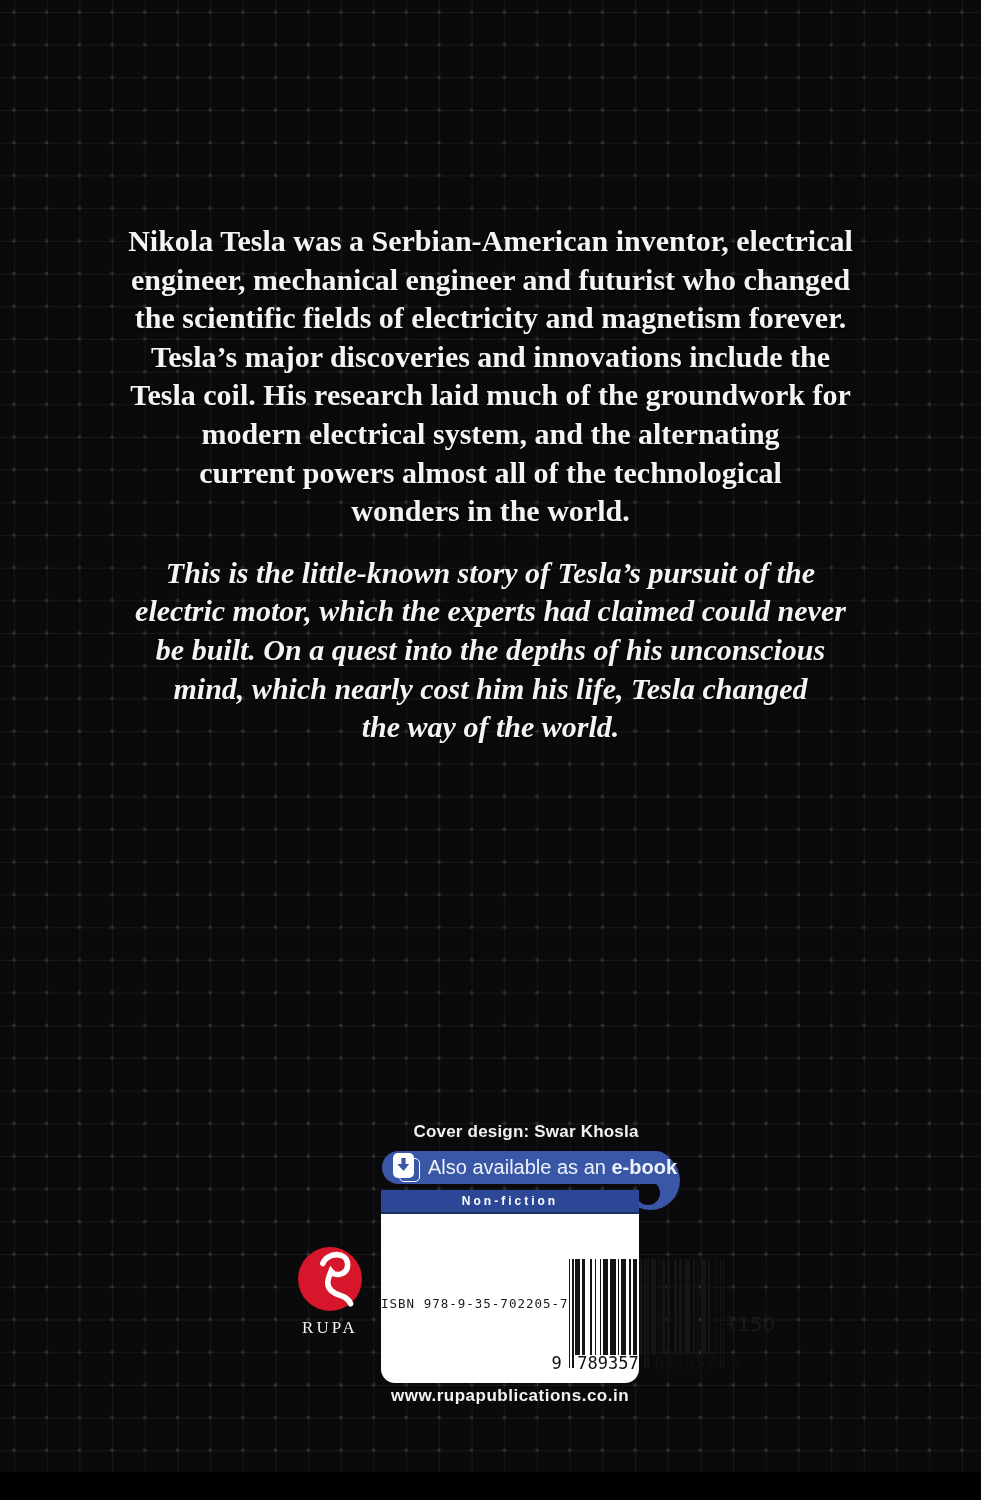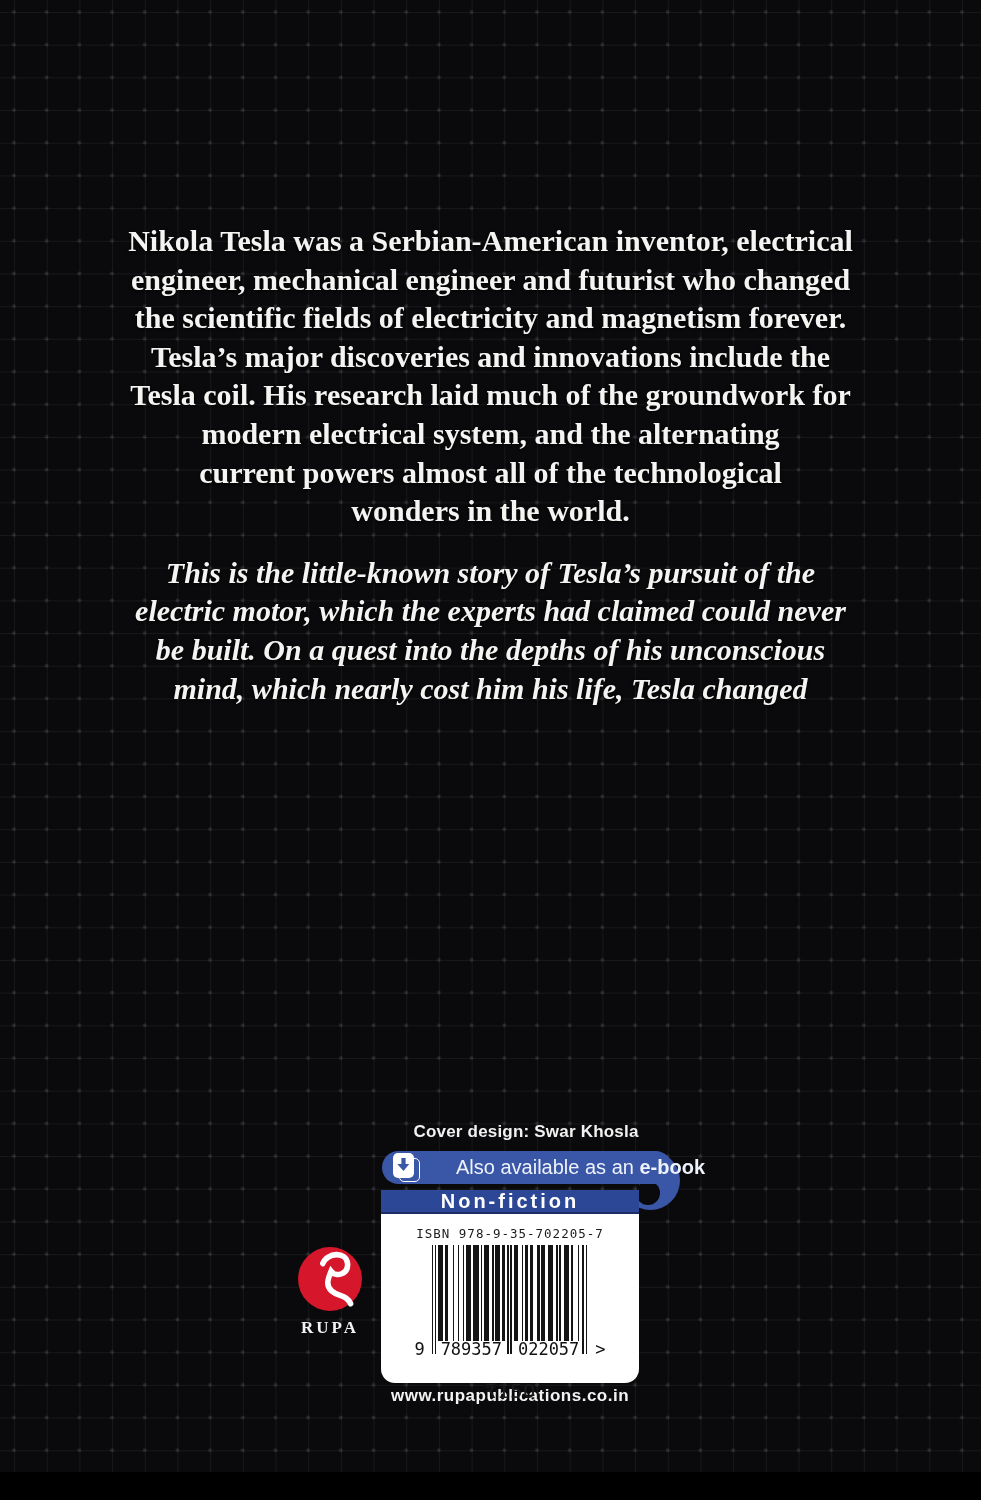--- a/index.html
+++ b/index.html
@@ -50,21 +50,20 @@
 
   .ebook-pill{
     position:absolute;left:382px;top:1151px;width:290px;height:33px;
     background:var(--badge-blue);
     border-radius:16.5px;
     z-index:3;
     display:flex;align-items:center;
     padding-left:11px;
     color:#eef2fa;
     font-size:20px;
-    gap:28px;
   }
   .ebook-pill .label{white-space:nowrap;margin-left:8px;}
   .ebook-pill .label b{font-weight:bold;}
 
   .dl-icon{position:relative;width:27px;height:29px;flex:0 0 auto;}
   .dl-icon .back{
     position:absolute;right:0;bottom:0;width:21px;height:24px;
     border:1.6px solid #fff;border-radius:5px;background:transparent;
   }
   .dl-icon .front{
@@ -85,29 +84,29 @@
     position:absolute;left:-3px;top:30px;width:24px;height:24px;
     border-radius:50%;background:var(--page-bg);
   }
 
   .nonfiction-bar{
     position:absolute;left:381px;top:1190px;width:258px;height:24px;
     background:var(--banner-blue);
     border-bottom:2px solid #1c2e63;
     z-index:5;
     display:flex;align-items:center;justify-content:center;
-    color:#fff;font-size:20px;font-weight:600;letter-spacing:3px;
+    color:#fff;font-size:12px;font-weight:600;letter-spacing:3px;
   }
 
   .barcode-card{
     position:absolute;left:381px;top:1192px;width:258px;height:191px;
     background:var(--card-white);
     border-radius:14px;
     z-index:4;
-    display:flex;flex-direction:column;align-items:center;
+    display:flex;flex-direction:row;align-items:center;
     padding-top:34px;
     color:#111;
   }
   .isbn-line{
     font-family:"DejaVu Sans Mono", monospace;
     font-size:12.5px;letter-spacing:1px;color:#1a1a1a;
     height:18px;white-space:nowrap;
   }
   .barcode-block{position:relative;width:157px;margin-top:4px;}
   .bars{display:flex;height:96px;}
@@ -124,21 +123,21 @@
     margin-top:38px;
     font-family:"DejaVu Sans", sans-serif;
     font-size:20px;color:#1b1b1b;
   }
 
   .rupa-logo{position:absolute;left:297px;top:1246px;width:66px;height:66px;}
   .rupa-wordmark{
     position:absolute;left:289px;top:1318px;width:82px;
     text-align:center;
     font-family:"Liberation Serif", serif;
-    font-weight:bold;font-size:17px;letter-spacing:3px;color:#f2f2f2;
+    font-weight:normal;font-size:17px;letter-spacing:3px;color:#f2f2f2;
   }
 
   .website{
     position:absolute;top:1386px;left:40px;width:940px;
     text-align:center;
     font-size:17px;font-weight:bold;letter-spacing:0.5px;color:#f2f2f2;
   }
 </style>
 </head>
 <body>
@@ -154,20 +153,21 @@
         <div class="line">Tesla coil. His research laid much of the groundwork for</div>
         <div class="line">modern electrical system, and the alternating</div>
         <div class="line">current powers almost all of the technological</div>
         <div class="line">wonders in the world.</div>
       </div>
     <div class="para2">
         <div class="line">This is the little-known story of Tesla’s pursuit of the</div>
         <div class="line">electric motor, which the experts had claimed could never</div>
         <div class="line">be built. On a quest into the depths of his unconscious</div>
         <div class="line">mind, which nearly cost him his life, Tesla changed</div>
+        <div class="line">the way of the world.</div>
       </div>
   </div>
 
   <div class="cover-design">Cover design: Swar Khosla</div>
 
   <div class="hook-wrap">
     <div class="hook-circle"></div>
     <div class="hook-bite"></div>
   </div>
 

